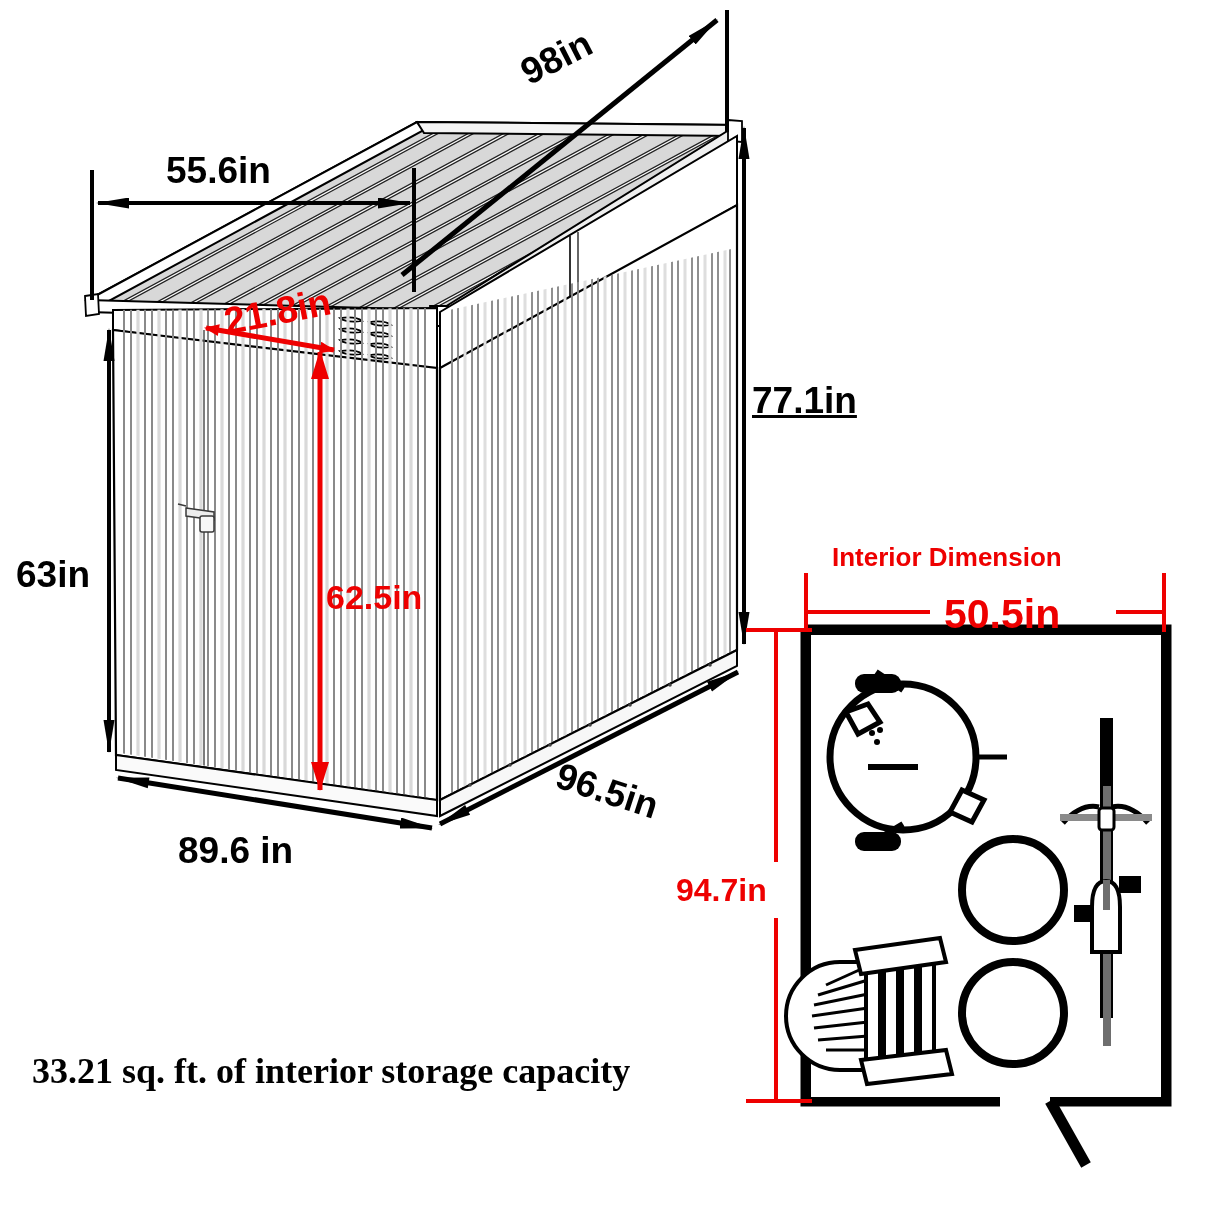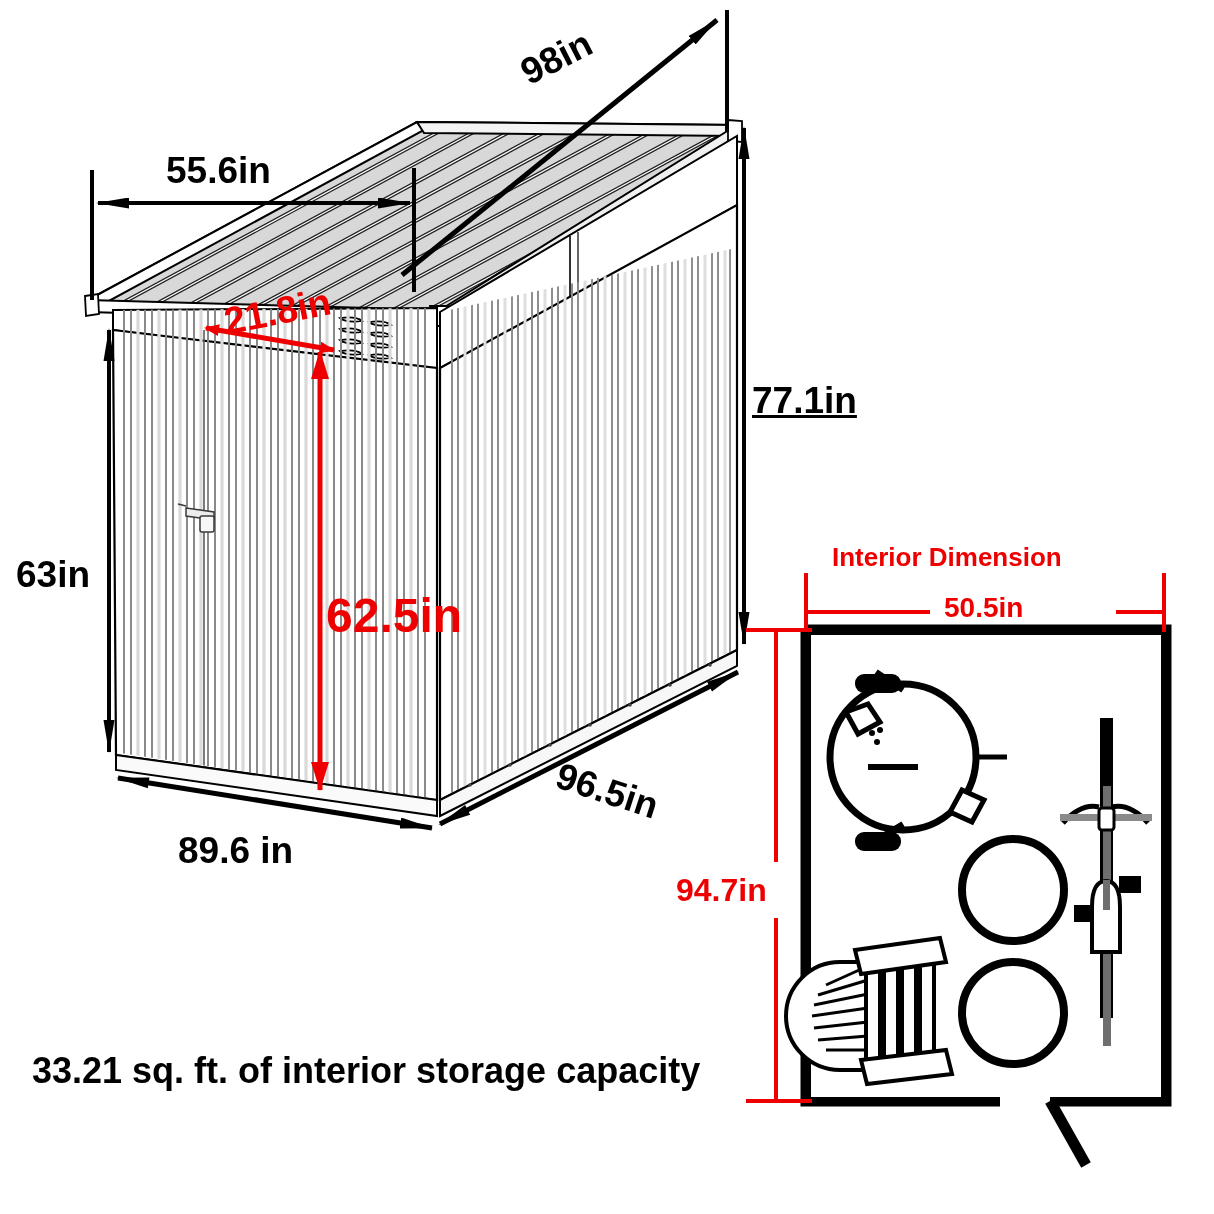--- a/index.html
+++ b/index.html
@@ -33,27 +33,27 @@
     user-select: none;
   }
   .dim-black { color: #000000; }
   .dim-red   { color: #ee0000; }
 
   .t-98in   { left: 515px;  top: 58px;  font-size: 37px; transform: rotate(-27deg); transform-origin: left top; }
   .t-556in  { left: 166px;  top: 152px; font-size: 37px; }
   .t-218in  { left: 221px;  top: 303px; font-size: 38px; transform: rotate(-11deg); transform-origin: left top; }
   .t-771in  { left: 752px;  top: 382px; font-size: 37px; text-decoration: underline; }
   .t-63in   { left: 16px;   top: 556px; font-size: 37px; }
-  .t-625in  { left: 326px;  top: 592px; font-size: 48px; }
+  .t-625in  { left: 326px;  top: 580px; font-size: 34px; }
   .t-965in  { left: 563px;  top: 757px; font-size: 37px; transform: rotate(18deg); transform-origin: left top; }
   .t-516in  { left: 178px;  top: 832px; font-size: 37px; }
   .t-interior { left: 832px; top: 544px; font-size: 26px; }
-  .t-505in  { left: 944px;  top: 594px; font-size: 28px; }
+  .t-505in  { left: 944px;  top: 594px; font-size: 41px; }
   .t-947in  { left: 676px;  top: 874px; font-size: 32px; }
-  .t-caption { left: 32px;  top: 1053px; font-size: 36px; }
+  .t-caption { left: 32px;  top: 1053px; font-size: 36px; font-family: Liberation Serif, serif; }
 </style>
 </head>
 <body>
 
 <div id="page">
 
   <svg class="layer" viewBox="0 0 1214 1214">
     <defs>
       <marker id="arrowBlack" markerWidth="14" markerHeight="14" refX="12" refY="5.5" orient="auto" markerUnits="userSpaceOnUse">
         <path d="M0,0 L13,5.5 L0,11 z" fill="#000000"></path>

